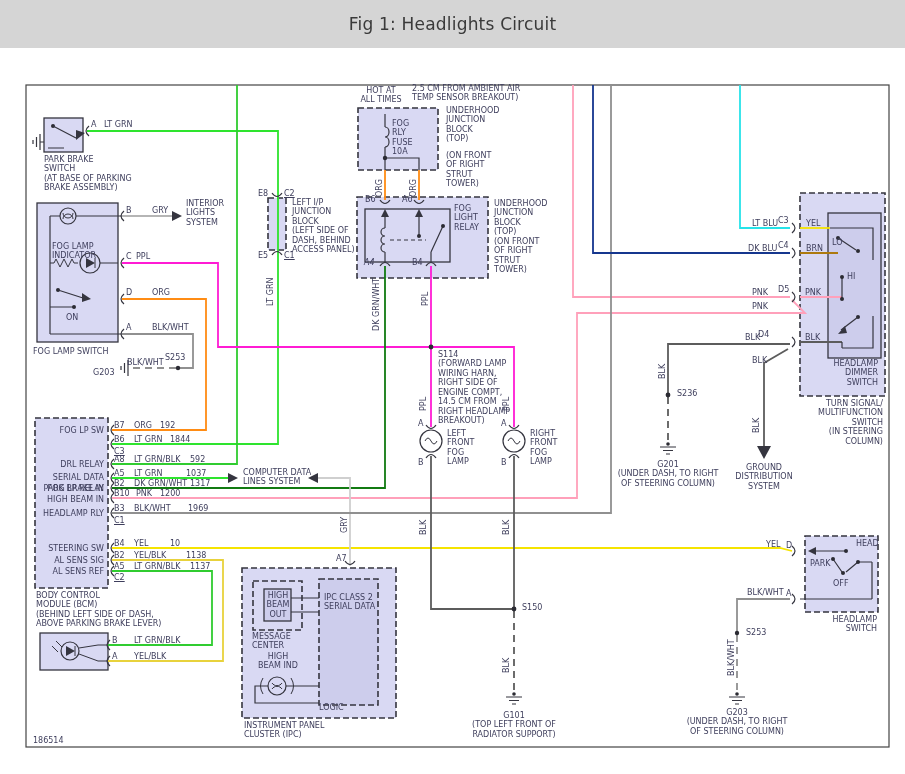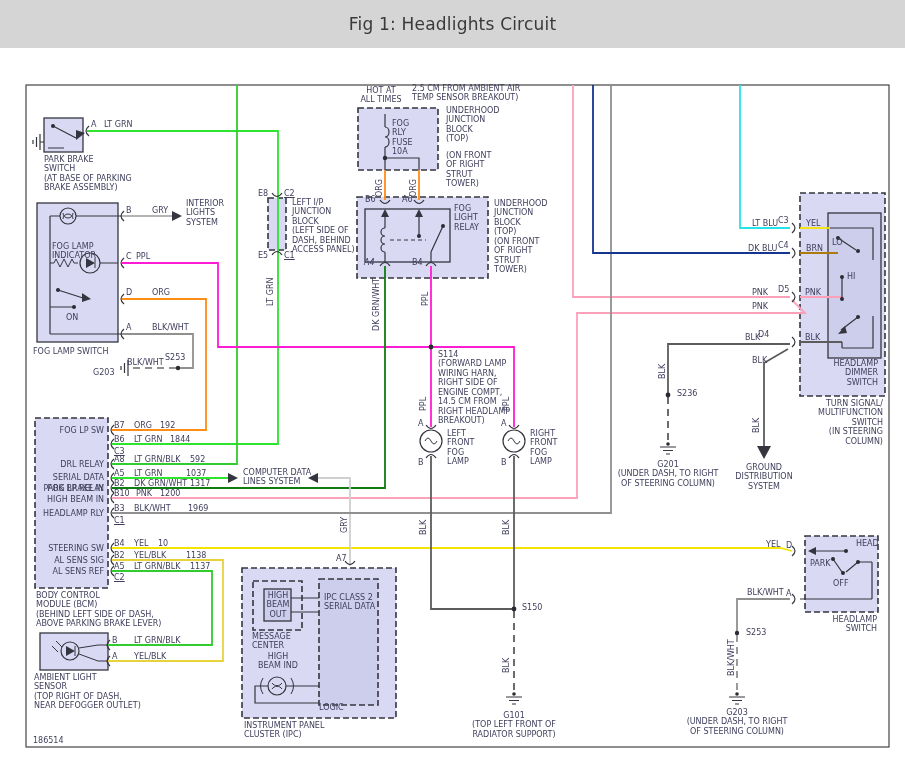--- a/index.html
+++ b/index.html
@@ -321,42 +321,38 @@
       <div class="lbl" style="left: 190px; top: 479px;">1317</div>
       <div class="lbl" style="left: 114px; top: 489px;">B10</div>
       <div class="lbl" style="left: 136px; top: 489px;">PNK</div>
       <div class="lbl" style="left: 160px; top: 489px;">1200</div>
       <div class="lbl" style="left: 114px; top: 504px;">B3</div>
       <div class="lbl" style="left: 134px; top: 504px;">BLK/WHT</div>
       <div class="lbl" style="left: 188px; top: 504px;">1969</div>
       <div class="lbl und" style="left: 114px; top: 516px;">C1</div>
       <div class="lbl" style="left: 114px; top: 539px;">B4</div>
       <div class="lbl" style="left: 134px; top: 539px;">YEL</div>
-      <div class="lbl" style="left: 158px; top: 539px; text-align: right;">10</div>
+      <div class="lbl" style="left: 170px; top: 539px; text-align: right;">10</div>
       <div class="lbl" style="left: 114px; top: 551px;">B2</div>
       <div class="lbl" style="left: 134px; top: 551px;">YEL/BLK</div>
       <div class="lbl" style="left: 186px; top: 551px;">1138</div>
       <div class="lbl" style="left: 114px; top: 562px;">A5</div>
       <div class="lbl" style="left: 134px; top: 562px;">LT GRN/BLK</div>
       <div class="lbl" style="left: 190px; top: 562px;">1137</div>
       <div class="lbl und" style="left: 114px; top: 573px;">C2</div>
       <div class="lbl" style="left: 243px; top: 468px;">COMPUTER DATA
 LINES SYSTEM</div>
       <div class="lbl" style="left: 36px; top: 591px;">BODY CONTROL
 MODULE (BCM)
 (BEHIND LEFT SIDE OF DASH,
 ABOVE PARKING BRAKE LEVER)</div>
       <div class="lbl" style="left: 112px; top: 636px;">B</div>
       <div class="lbl" style="left: 134px; top: 636px;">LT GRN/BLK</div>
       <div class="lbl" style="left: 112px; top: 652px;">A</div>
       <div class="lbl" style="left: 134px; top: 652px;">YEL/BLK</div>
-      <div class="lbl" style="left: 34px; top: 673px;">AMBIENT LIGHT
-SENSOR
-(TOP RIGHT OF DASH,
-NEAR DEFOGGER OUTLET)</div>
       <div class="lbl" style="left: 336px; top: 554px;">A7</div>
       <div class="lbl rot" style="left: 340px; top: 533px;">GRY</div>
       <div class="lbl" style="left: 264px; top: 591px; width: 28px; text-align: center;">HIGH
 BEAM
 OUT</div>
       <div class="lbl" style="left: 252px; top: 632px;">MESSAGE
 CENTER</div>
       <div class="lbl" style="left: 324px; top: 593px;">IPC CLASS 2
 SERIAL DATA</div>
       <div class="lbl" style="left: 255px; top: 652px; width: 46px; text-align: center;">HIGH

